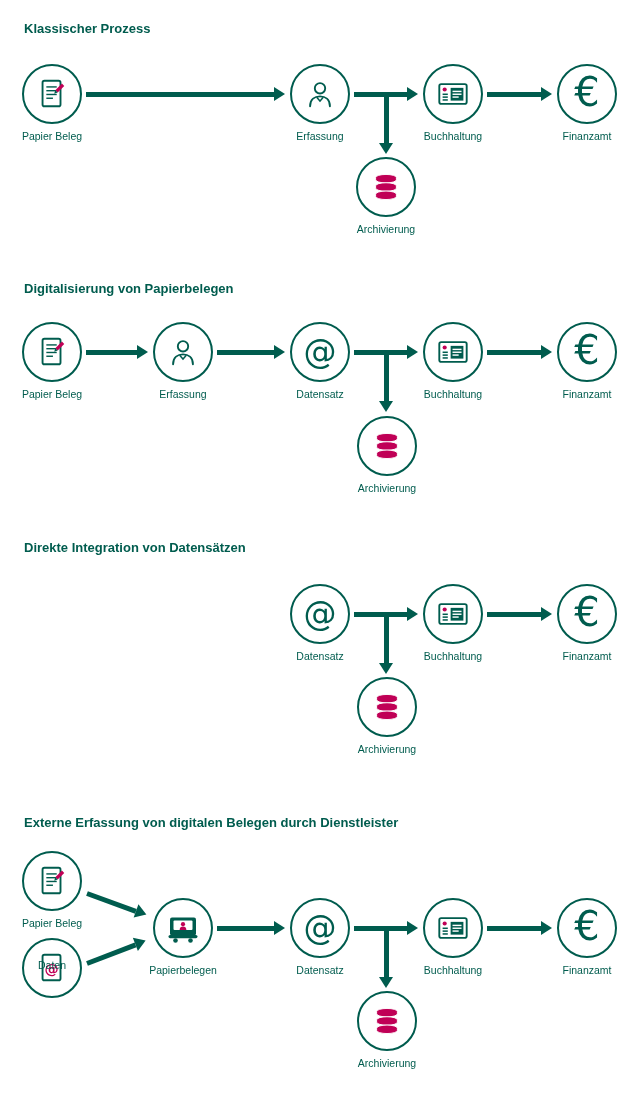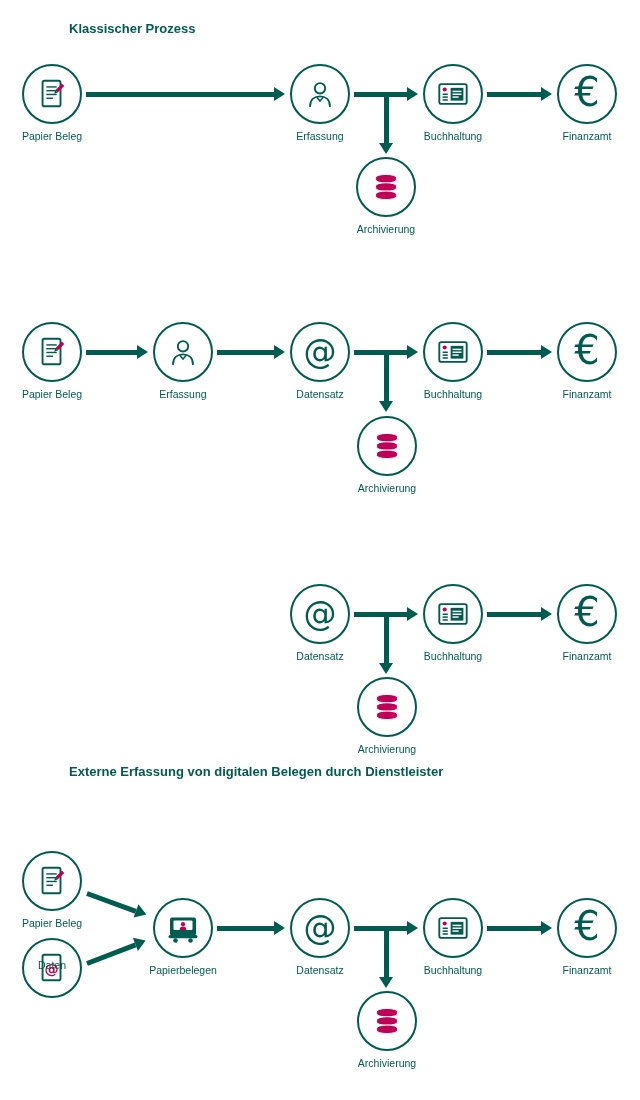--- a/index.html
+++ b/index.html
@@ -1,19 +1,19 @@
 <!DOCTYPE html>
 <html><head>
 <meta charset="utf-8">
 <style>
   html,body{margin:0;padding:0;background:#fff;}
   .canvas{position:relative;width:640px;height:1100px;background:#fff;
           font-family:"Liberation Sans",sans-serif;overflow:hidden;
           --teal:#005C4E;--magenta:#C00056;}
-  .title{position:absolute;font-size:13px;font-weight:bold;color:var(--teal);white-space:nowrap;margin-left:45px;}
+  .title{position:absolute;font-size:13px;font-weight:bold;color:var(--teal);white-space:nowrap;}
   .node{position:absolute;width:60px;height:60px;box-sizing:border-box;border:2.5px solid var(--teal);
         border-radius:50%;background:#fff;display:flex;align-items:center;justify-content:center;}
   .nlabel{position:absolute;width:100px;text-align:center;font-size:10.5px;color:var(--teal);}
   .glyph{line-height:1;color:var(--teal);font-family:"DejaVu Sans",sans-serif;}
   .glyph-at{font-size:33px;margin-top:-2px;}
   .glyph-eur{font-size:40px;margin-top:-4px;}
   .ah{position:absolute;height:5px;background:var(--teal);}
   .ah::after{content:"";position:absolute;right:-11px;top:-5px;width:0;height:0;
              border-left:11px solid var(--teal);border-top:7.5px solid transparent;border-bottom:7.5px solid transparent;}
   .av{position:absolute;width:5px;background:var(--teal);}
@@ -111,20 +111,21 @@
   </div>
   <div class="nlabel" style="left:537px;top:130px">Finanzamt</div>
 
   <div class="node" style="left:356px;top:157px">
     <svg class="icon" viewBox="0 0 36 36">
         <use href="#i-db"></use>
       </svg>
   </div>
   <div class="nlabel" style="left:336px;top:223px">Archivierung</div>
 
+  <div class="title" style="left:24px;top:281px">Digitalisierung von Papierbelegen</div>
 
   <div class="node" style="left:22px;top:322px">
     <svg class="icon" viewBox="0 0 36 36">
         <use href="#i-doc"></use>
       </svg>
   </div>
   <div class="nlabel" style="left:2px;top:388px">Papier Beleg</div>
 
   <div class="ah" style="left:86px;top:349.5px;width:51px"></div>
 
@@ -159,20 +160,21 @@
   </div>
   <div class="nlabel" style="left:537px;top:388px">Finanzamt</div>
 
   <div class="node" style="left:357px;top:416px">
     <svg class="icon" viewBox="0 0 36 36">
         <use href="#i-db"></use>
       </svg>
   </div>
   <div class="nlabel" style="left:337px;top:482px">Archivierung</div>
 
+  <div class="title" style="left:24px;top:540px">Direkte Integration von Datensätzen</div>
 
   <div class="node" style="left:290px;top:584px">
     <span class="glyph glyph-at">@</span>
   </div>
   <div class="nlabel" style="left:270px;top:650px">Datensatz</div>
 
   <div class="ah" style="left:354px;top:611.5px;width:53px"></div>
   <div class="av" style="left:384px;top:616.5px;height:46px"></div>
 
   <div class="node" style="left:423px;top:584px">
@@ -189,21 +191,21 @@
   </div>
   <div class="nlabel" style="left:537px;top:650px">Finanzamt</div>
 
   <div class="node" style="left:357px;top:677px">
     <svg class="icon" viewBox="0 0 36 36">
         <use href="#i-db"></use>
       </svg>
   </div>
   <div class="nlabel" style="left:337px;top:743px">Archivierung</div>
 
-  <div class="title" style="left:24px;top:764px">Externe Erfassung von digitalen Belegen durch Dienstleister</div>
+  <div class="title" style="left:24px;top:815px">Externe Erfassung von digitalen Belegen durch Dienstleister</div>
 
   <div class="node" style="left:22px;top:851px">
     <svg class="icon" viewBox="0 0 36 36">
         <use href="#i-doc"></use>
       </svg>
   </div>
   <div class="nlabel" style="left:2px;top:917px">Papier Beleg</div>
 
   <div class="node" style="left:22px;top:938px">
     <svg class="icon" viewBox="0 0 36 36">

